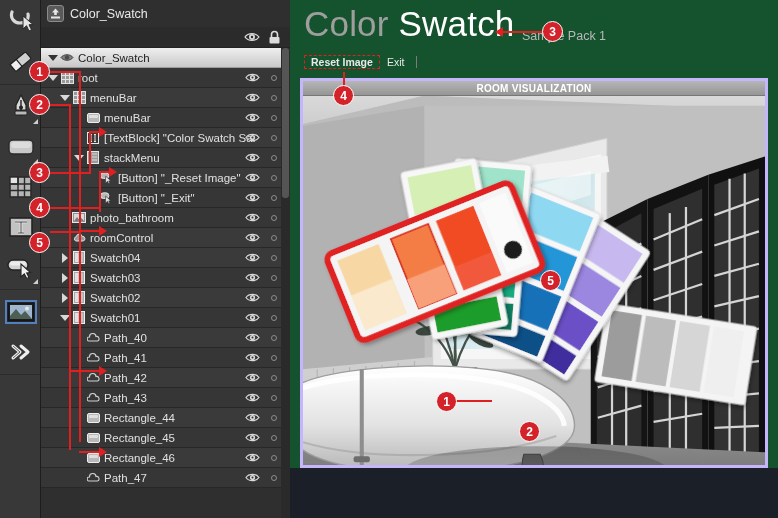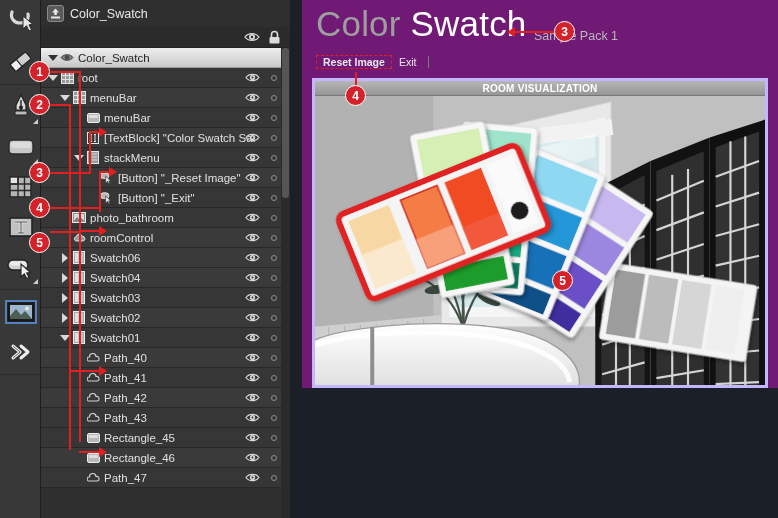--- a/index.html
+++ b/index.html
@@ -2,21 +2,21 @@
 <html><head>
 <meta charset="utf-8">
 <style>
   * { box-sizing: border-box; margin: 0; padding: 0; }
   html, body {
     width: 778px; height: 518px;
     overflow: hidden;
     background: #1b2028;
     font-family: "Liberation Sans", sans-serif;
   }
-  #app { position: relative; width: 778px; height: 388px; border-radius: 18px; }
+  #app { position: relative; width: 778px; height: 468px; border-radius: 18px; }
 
   
   #toolbar {
     position: absolute; left: 0; top: 0; width: 41px; height: 518px;
     background: #383838;
     border-right: 1px solid #1d1d1d;
   }
   .tool-group { border-bottom: 1px solid #2b2b2b; padding: 2px 0; }
   .tool {
     position: relative;
@@ -101,22 +101,21 @@
   
   #tree-scroll {
     position:absolute; right:0; top:48px; width:9px; bottom:0;
     background:#2a2a2a;
   }
   #tree-scroll .thumb{position:absolute;top:0;left:1px;width:7px;height:150px;background:#555;border-radius:3px;}
 
   
   #preview {
     position:absolute; left:290px; top:0; right:0; bottom:0;
-    background:#701a75;
-    margin-left:12px;
+    background:#14532d;
   }
   #app-header { padding: 4px 0 0 14px; position:relative; height:52px;}
   #app-title { font-size: 35px; letter-spacing: .2px; line-height:1.15; }
   #app-title .t1 { color:#9e9e9e; }
   #app-title .t2 { color:#ffffff; }
   #app-sub {
     position:absolute; left: 232px; top: 29px;
     color:#b9b9b9; font-size:12.5px;
   }
   #menubar {
@@ -439,88 +438,71 @@
         </div>
         <div class="row ind1">
           <span class="twisty right"></span>
           <span class="nodeicon">
             <svg width="12" height="13" viewBox="0 0 12 13">
               <rect x="0.5" y="0.5" width="11" height="12" fill="#a8a8a8" stroke="#ededed"></rect>
               <rect x="2" y="2" width="3.5" height="9" fill="#e0e0e0"></rect>
               <rect x="6.5" y="2" width="3.5" height="9" fill="#c2c2c2"></rect>
             </svg>
           </span>
-          <span class="label">Swatch06</span>
-          <svg class="eye" width="15" height="13" viewBox="0 0 16 14">
-            <path d="M1 7 C4 2.5 12 2.5 15 7 C12 11.5 4 11.5 1 7 Z" fill="none" stroke="#d8d8d8" stroke-width="1.3"></path>
-            <circle cx="8" cy="7" r="2.8" fill="#d8d8d8"></circle>
-            <circle cx="8" cy="7" r="1.1" fill="#3a3a3a"></circle>
-          </svg>
-          <span class="dot"></span>
-        </div>
-        <div class="row ind1">
+          <span class="label">Swatch04</span>
+          <svg class="eye" width="15" height="13" viewBox="0 0 16 14">
+            <path d="M1 7 C4 2.5 12 2.5 15 7 C12 11.5 4 11.5 1 7 Z" fill="none" stroke="#d8d8d8" stroke-width="1.3"></path>
+            <circle cx="8" cy="7" r="2.8" fill="#d8d8d8"></circle>
+            <circle cx="8" cy="7" r="1.1" fill="#3a3a3a"></circle>
+          </svg>
+          <span class="dot"></span>
+        </div>
+        <div class="row ind1 alt">
           <span class="twisty right"></span>
           <span class="nodeicon">
             <svg width="12" height="13" viewBox="0 0 12 13">
               <rect x="0.5" y="0.5" width="11" height="12" fill="#a8a8a8" stroke="#ededed"></rect>
               <rect x="2" y="2" width="3.5" height="9" fill="#e0e0e0"></rect>
               <rect x="6.5" y="2" width="3.5" height="9" fill="#c2c2c2"></rect>
             </svg>
           </span>
-          <span class="label">Swatch04</span>
-          <svg class="eye" width="15" height="13" viewBox="0 0 16 14">
-            <path d="M1 7 C4 2.5 12 2.5 15 7 C12 11.5 4 11.5 1 7 Z" fill="none" stroke="#d8d8d8" stroke-width="1.3"></path>
-            <circle cx="8" cy="7" r="2.8" fill="#d8d8d8"></circle>
-            <circle cx="8" cy="7" r="1.1" fill="#3a3a3a"></circle>
-          </svg>
-          <span class="dot"></span>
-        </div>
-        <div class="row ind1 alt">
+          <span class="label">Swatch03</span>
+          <svg class="eye" width="15" height="13" viewBox="0 0 16 14">
+            <path d="M1 7 C4 2.5 12 2.5 15 7 C12 11.5 4 11.5 1 7 Z" fill="none" stroke="#d8d8d8" stroke-width="1.3"></path>
+            <circle cx="8" cy="7" r="2.8" fill="#d8d8d8"></circle>
+            <circle cx="8" cy="7" r="1.1" fill="#3a3a3a"></circle>
+          </svg>
+          <span class="dot"></span>
+        </div>
+        <div class="row ind1">
           <span class="twisty right"></span>
           <span class="nodeicon">
             <svg width="12" height="13" viewBox="0 0 12 13">
               <rect x="0.5" y="0.5" width="11" height="12" fill="#a8a8a8" stroke="#ededed"></rect>
               <rect x="2" y="2" width="3.5" height="9" fill="#e0e0e0"></rect>
               <rect x="6.5" y="2" width="3.5" height="9" fill="#c2c2c2"></rect>
             </svg>
           </span>
-          <span class="label">Swatch03</span>
-          <svg class="eye" width="15" height="13" viewBox="0 0 16 14">
-            <path d="M1 7 C4 2.5 12 2.5 15 7 C12 11.5 4 11.5 1 7 Z" fill="none" stroke="#d8d8d8" stroke-width="1.3"></path>
-            <circle cx="8" cy="7" r="2.8" fill="#d8d8d8"></circle>
-            <circle cx="8" cy="7" r="1.1" fill="#3a3a3a"></circle>
-          </svg>
-          <span class="dot"></span>
-        </div>
-        <div class="row ind1">
-          <span class="twisty right"></span>
+          <span class="label">Swatch02</span>
+          <svg class="eye" width="15" height="13" viewBox="0 0 16 14">
+            <path d="M1 7 C4 2.5 12 2.5 15 7 C12 11.5 4 11.5 1 7 Z" fill="none" stroke="#d8d8d8" stroke-width="1.3"></path>
+            <circle cx="8" cy="7" r="2.8" fill="#d8d8d8"></circle>
+            <circle cx="8" cy="7" r="1.1" fill="#3a3a3a"></circle>
+          </svg>
+          <span class="dot"></span>
+        </div>
+        <div class="row ind1 alt">
+          <span class="twisty down"></span>
           <span class="nodeicon">
             <svg width="12" height="13" viewBox="0 0 12 13">
               <rect x="0.5" y="0.5" width="11" height="12" fill="#a8a8a8" stroke="#ededed"></rect>
               <rect x="2" y="2" width="3.5" height="9" fill="#e0e0e0"></rect>
               <rect x="6.5" y="2" width="3.5" height="9" fill="#c2c2c2"></rect>
             </svg>
           </span>
-          <span class="label">Swatch02</span>
-          <svg class="eye" width="15" height="13" viewBox="0 0 16 14">
-            <path d="M1 7 C4 2.5 12 2.5 15 7 C12 11.5 4 11.5 1 7 Z" fill="none" stroke="#d8d8d8" stroke-width="1.3"></path>
-            <circle cx="8" cy="7" r="2.8" fill="#d8d8d8"></circle>
-            <circle cx="8" cy="7" r="1.1" fill="#3a3a3a"></circle>
-          </svg>
-          <span class="dot"></span>
-        </div>
-        <div class="row ind1 alt">
-          <span class="twisty down"></span>
-          <span class="nodeicon">
-            <svg width="12" height="13" viewBox="0 0 12 13">
-              <rect x="0.5" y="0.5" width="11" height="12" fill="#a8a8a8" stroke="#ededed"></rect>
-              <rect x="2" y="2" width="3.5" height="9" fill="#e0e0e0"></rect>
-              <rect x="6.5" y="2" width="3.5" height="9" fill="#c2c2c2"></rect>
-            </svg>
-          </span>
           <span class="label">Swatch01</span>
           <svg class="eye" width="15" height="13" viewBox="0 0 16 14">
             <path d="M1 7 C4 2.5 12 2.5 15 7 C12 11.5 4 11.5 1 7 Z" fill="none" stroke="#d8d8d8" stroke-width="1.3"></path>
             <circle cx="8" cy="7" r="2.8" fill="#d8d8d8"></circle>
             <circle cx="8" cy="7" r="1.1" fill="#3a3a3a"></circle>
           </svg>
           <span class="dot"></span>
         </div>
         <div class="row ind2">
           <span class="twisty"></span>
@@ -568,20 +550,36 @@
           <span class="dot"></span>
         </div>
         <div class="row ind2 alt">
           <span class="twisty"></span>
           <span class="nodeicon">
             <svg width="13" height="10" viewBox="0 0 13 10">
               <path d="M2 8 A2 2 0 0 1 2.5 4 A3 3 0 0 1 9 3.6 A2.2 2.2 0 0 1 10.4 8 Z" fill="none" stroke="#cfcfcf" stroke-width="1.1"></path>
             </svg>
           </span>
           <span class="label">Path_43</span>
+          <svg class="eye" width="15" height="13" viewBox="0 0 16 14">
+            <path d="M1 7 C4 2.5 12 2.5 15 7 C12 11.5 4 11.5 1 7 Z" fill="none" stroke="#d8d8d8" stroke-width="1.3"></path>
+            <circle cx="8" cy="7" r="2.8" fill="#d8d8d8"></circle>
+            <circle cx="8" cy="7" r="1.1" fill="#3a3a3a"></circle>
+          </svg>
+          <span class="dot"></span>
+        </div>
+        <div class="row ind2">
+          <span class="twisty"></span>
+          <span class="nodeicon">
+            <svg width="13" height="10" viewBox="0 0 13 10">
+              <rect x="0.5" y="0.5" width="12" height="9" rx="1.5" fill="#b8b8b8" stroke="#ededed"></rect>
+              <rect x="2" y="2" width="9" height="3" rx="1" fill="#dedede"></rect>
+            </svg>
+          </span>
+          <span class="label">Rectangle_44</span>
           <svg class="eye" width="15" height="13" viewBox="0 0 16 14">
             <path d="M1 7 C4 2.5 12 2.5 15 7 C12 11.5 4 11.5 1 7 Z" fill="none" stroke="#d8d8d8" stroke-width="1.3"></path>
             <circle cx="8" cy="7" r="2.8" fill="#d8d8d8"></circle>
             <circle cx="8" cy="7" r="1.1" fill="#3a3a3a"></circle>
           </svg>
           <span class="dot"></span>
         </div>
         <div class="row ind2 alt">
           <span class="twisty"></span>
           <span class="nodeicon">

